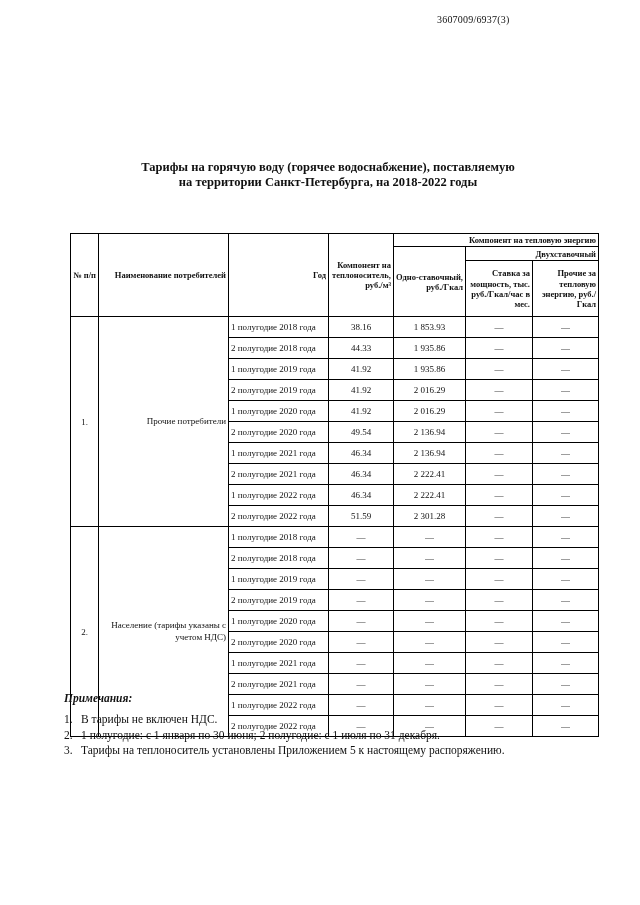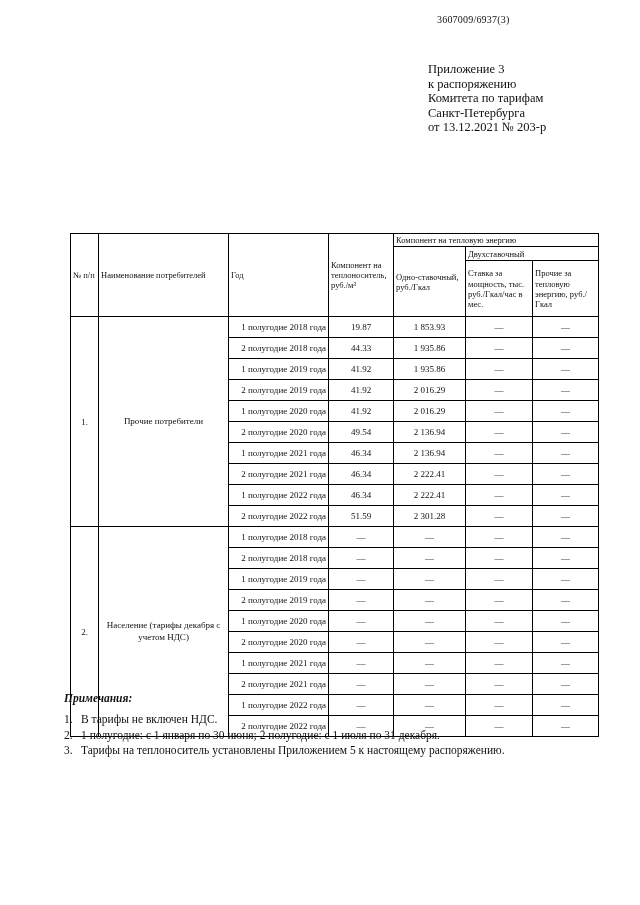--- a/index.html
+++ b/index.html
@@ -48,46 +48,46 @@
     border: 1.5px solid #000;
   }
   table.tariff-table th,
   table.tariff-table td {
     border: 1px solid #000;
     padding: 1px 2px;
     vertical-align: middle;
     overflow: hidden;
   }
   table.tariff-table th {
-    font-weight: normal;
+    font-weight: bold;
     font-size: 8.5px;
     line-height: 1.2;
-    text-align: left;
+    text-align: right;
   }
   tr.hdr-row-1 { height: 13px; }
   tr.hdr-row-2 { height: 14px; }
   tr.hdr-row-3 { height: 56px; }
   table.tariff-table td {
     height: 18px;
     font-size: 9px;
   }
   td.num-cell {
     text-align: center;
     vertical-align: middle;
     font-size: 9.5px;
   }
   td.name-cell {
-    text-align: center;
+    text-align: right;
     vertical-align: middle;
     font-size: 9px;
     line-height: 1.25;
     padding: 2px 6px;
   }
   td.year-cell {
-    text-align: right;
+    text-align: left;
     padding-left: 5px;
     font-size: 9px;
     white-space: nowrap;
     margin-top: 35px;
   }
   td.val-cell {
     text-align: center;
     font-size: 9.5px;
     white-space: nowrap;
   }
@@ -113,29 +113,24 @@
   }
   .note-text { flex: 1; }
 </style>
 </head>
 <body>
 
 <div class="page">
 
   <div class="doc-number">3607009/6937(3)</div>
 
-  <div class="appendix">
-    <div>Приложение 3</div>
-    <div>к распоряжению</div>
-    <div>Комитета по тарифам</div>
-    <div>Санкт-Петербурга</div>
-    <div>от 13.12.2021 № 203-р</div>
-  </div>
 
   <div class="title">
+    <div>Тарифы на горячую воду (горячее водоснабжение), поставляемую</div>
+    <div>на территории Санкт-Петербурга, на 2018-2022 годы</div>
   </div>
 
   <table class="tariff-table">
     <colgroup>
       <col style="width:28px">
       <col style="width:130px">
       <col style="width:100px">
       <col style="width:65px">
       <col style="width:72px">
       <col style="width:67px">
@@ -156,21 +151,21 @@
       <tr class="hdr-row-3">
         <th>Ставка за мощность, тыс. руб./Гкал/час в мес.</th>
         <th>Прочие за тепловую энергию, руб./Гкал</th>
       </tr>
     </thead>
     <tbody>
         <tr>
           <td rowspan="10" class="num-cell">1.</td>
           <td rowspan="10" class="name-cell">Прочие потребители</td>
           <td class="year-cell">1 полугодие 2018 года</td>
-          <td class="val-cell">19.87</td>
+          <td class="val-cell">38.16</td>
           <td class="val-cell">1 853.93</td>
           <td class="val-cell">—</td>
           <td class="val-cell">—</td>
         </tr>
         <tr>
           <td class="year-cell">2 полугодие 2018 года</td>
           <td class="val-cell">44.33</td>
           <td class="val-cell">1 935.86</td>
           <td class="val-cell">—</td>
           <td class="val-cell">—</td>
@@ -226,21 +221,21 @@
         </tr>
         <tr>
           <td class="year-cell">2 полугодие 2022 года</td>
           <td class="val-cell">51.59</td>
           <td class="val-cell">2 301.28</td>
           <td class="val-cell">—</td>
           <td class="val-cell">—</td>
         </tr>
         <tr>
           <td rowspan="10" class="num-cell">2.</td>
-          <td rowspan="10" class="name-cell">Население (тарифы декабря с учетом НДС)</td>
+          <td rowspan="10" class="name-cell">Население (тарифы указаны с учетом НДС)</td>
           <td class="year-cell">1 полугодие 2018 года</td>
           <td class="val-cell">—</td>
           <td class="val-cell">—</td>
           <td class="val-cell">—</td>
           <td class="val-cell">—</td>
         </tr>
         <tr>
           <td class="year-cell">2 полугодие 2018 года</td>
           <td class="val-cell">—</td>
           <td class="val-cell">—</td>

